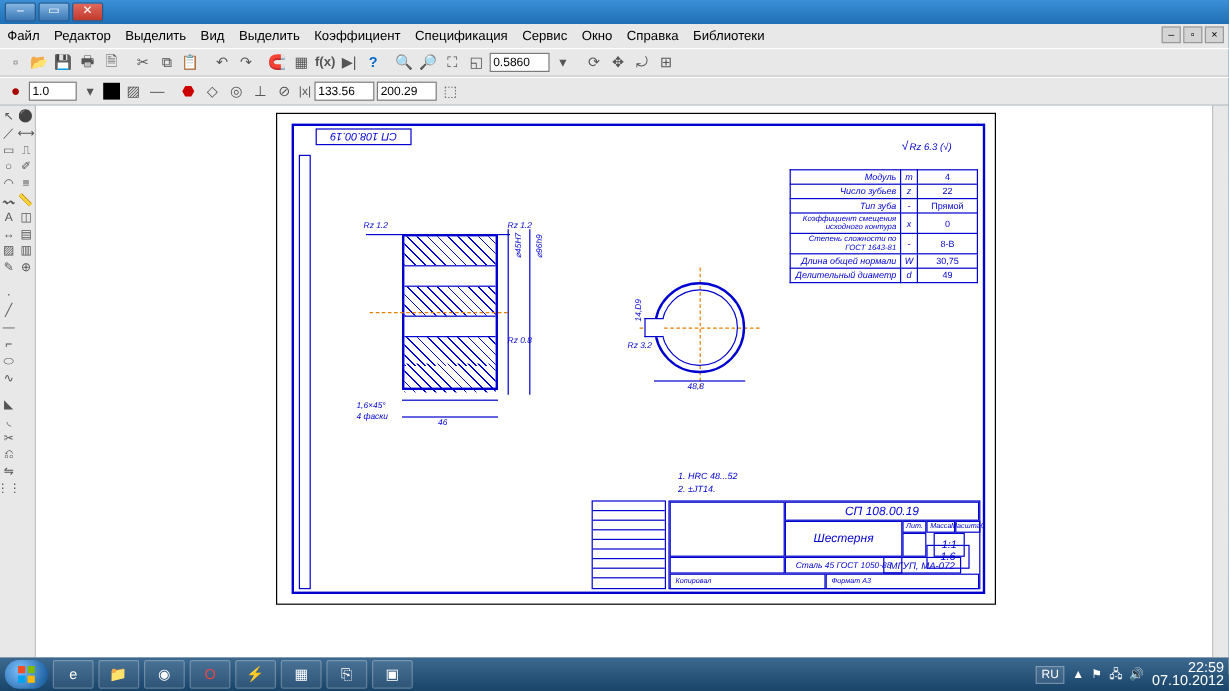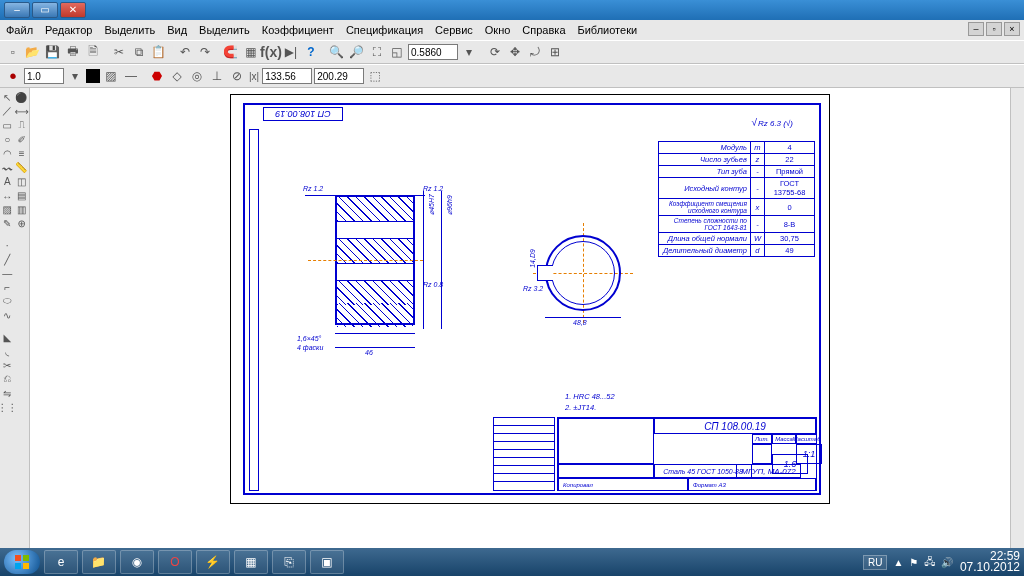--- a/index.html
+++ b/index.html
@@ -314,21 +314,21 @@
   <div class="tb-sep"></div>
   <div class="tb-btn">✂</div>
   <div class="tb-btn">⧉</div>
   <div class="tb-btn">📋</div>
   <div class="tb-sep"></div>
   <div class="tb-btn">↶</div>
   <div class="tb-btn">↷</div>
   <div class="tb-sep"></div>
   <div class="tb-btn" style="color:#c00">🧲</div>
   <div class="tb-btn">▦</div>
-  <div class="tb-btn" style="font-size:14px;font-weight:bold">f(x)</div>
+  <div class="tb-btn" style="font-size:11px;font-weight:bold">f(x)</div>
   <div class="tb-btn">▶|</div>
   <div class="tb-btn" style="color:#06c;font-weight:bold">?</div>
   <div class="tb-sep"></div>
   <div class="tb-btn">🔍</div>
   <div class="tb-btn">🔎</div>
   <div class="tb-btn">⛶</div>
   <div class="tb-btn">◱</div>
   <input class="tb-input wide" value="0.5860" style="">
   <div class="tb-btn">▾</div>
   <div class="tb-sep"></div>
@@ -416,25 +416,20 @@
               <td class="label">Число зубьев</td>
               <td class="sym">z</td>
               <td class="val">22</td>
             </tr>
         <tr>
               <td class="label">Тип зуба</td>
               <td class="sym">-</td>
               <td class="val">Прямой</td>
             </tr>
         <tr>
-              <td class="label">Исходный контур</td>
-              <td class="sym">-</td>
-              <td class="val">ГОСТ 13755-68</td>
-            </tr>
-        <tr>
               <td class="label" style="font-size:6.5px">Коэффициент смещения исходного контура</td>
               <td class="sym">x</td>
               <td class="val">0</td>
             </tr>
         <tr>
               <td class="label" style="font-size:6.5px">Степень сложности по ГОСТ 1643-81</td>
               <td class="sym">-</td>
               <td class="val">8-В</td>
             </tr>
         <tr>
@@ -497,26 +492,27 @@
           <div></div>
           <div></div>
           <div></div>
           <div></div>
           <div></div>
       </div>
 
       <div class="title-block">
         <div class="tb-cell" style="left:96px;top:0;right:0;height:16px;font-size:10px">СП 108.00.19</div>
         <div class="tb-cell" style="left:0;top:0;width:96px;height:46px"></div>
+        <div class="tb-cell" style="left:96px;top:16px;width:98px;height:30px;font-size:10px">Шестерня</div>
         <div class="tb-cell" style="left:194px;top:16px;width:20px;height:10px;font-size:6px">Лит.</div>
         <div class="tb-cell" style="left:214px;top:16px;width:24px;height:10px;font-size:6px">Масса</div>
         <div class="tb-cell" style="left:238px;top:16px;width:21px;height:10px;font-size:6px">Масштаб</div>
         <div class="tb-cell" style="left:194px;top:26px;width:20px;height:20px"></div>
         <div class="tb-cell" style="left:214px;top:36px;width:36px;height:20px;font-size:9px">1.6</div>
-        <div class="tb-cell" style="left:238px;top:26px;width:26px;height:20px;font-size:9px">1:1</div>
+        <div class="tb-cell" style="left:220px;top:26px;width:26px;height:20px;font-size:9px">1:1</div>
         <div class="tb-cell" style="left:0;top:46px;width:96px;height:14px"></div>
         <div class="tb-cell" style="left:96px;top:46px;width:98px;height:14px;font-size:7px">Сталь 45 ГОСТ 1050-88</div>
         <div class="tb-cell" style="left:178px;top:46px;width:65px;height:14px;font-size:8px">МГУП, МА-072</div>
         <div class="tb-cell" style="left:0;top:60px;width:130px;height:13px;font-size:6px;justify-content:flex-start;padding-left:4px">Копировал</div>
         <div class="tb-cell" style="left:130px;top:60px;right:0;height:13px;font-size:6px;justify-content:flex-start;padding-left:4px">Формат    А3</div>
       </div>
     </div>
   </div>
 </div>
 

